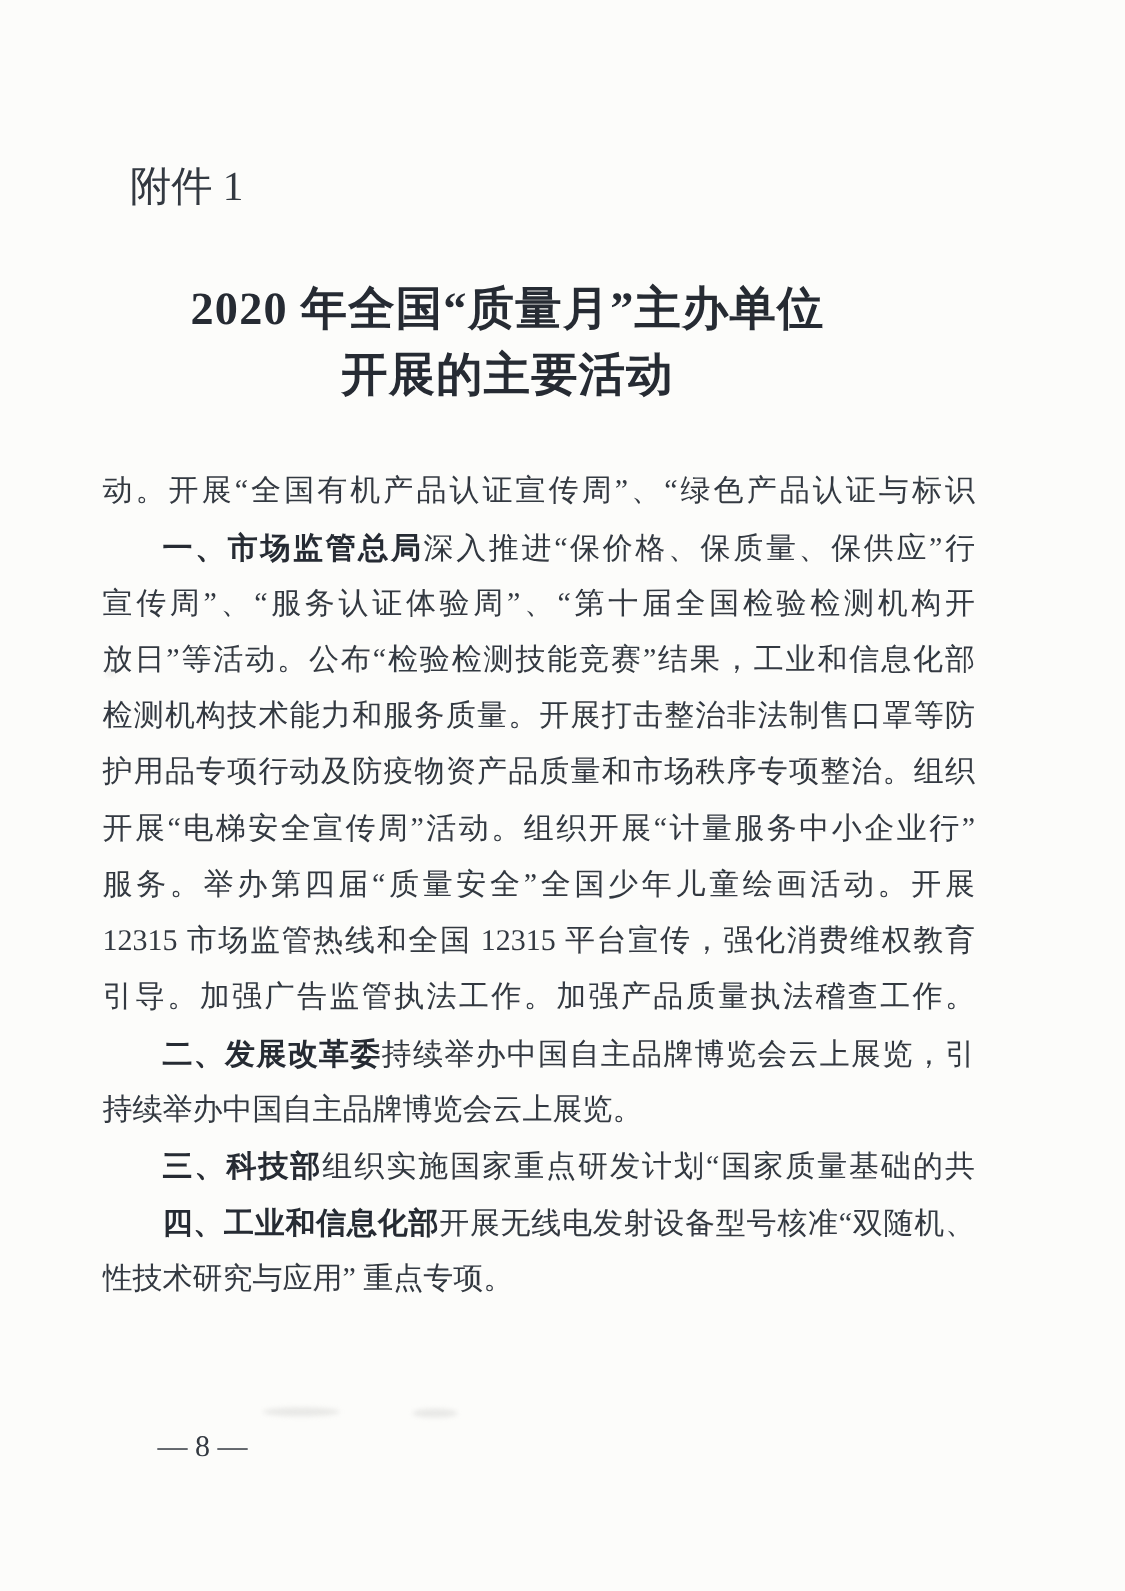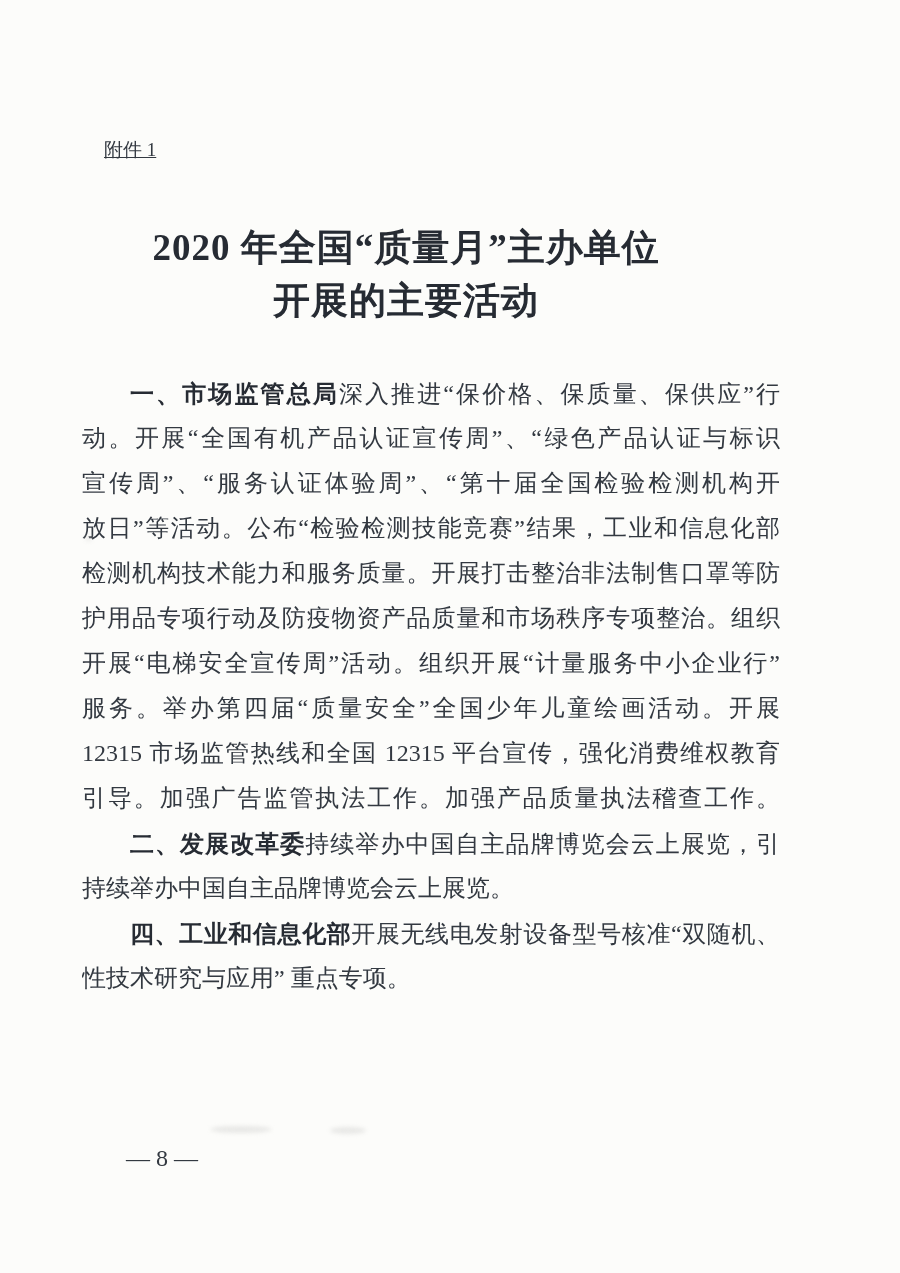--- a/index.html
+++ b/index.html
@@ -11,25 +11,24 @@
   .page {
     position: relative;
     width: 900px; height: 1273px;
     background: var(--paper, #fcfcfa);
     overflow: hidden;
     color: var(--ink, #333941);
   }
   .attachment {
     position: absolute;
     left: 104px; top: 134px;
-    font-size: 19px;
+    font-size: 33px;
     line-height: 32px;
     color: var(--ink, #333941);
     white-space: nowrap;
-    text-decoration: underline;
   }
   .title {
     position: absolute;
     left: 0; top: 221px;
     width: 812px;
     text-align: center;
     font-weight: 700;
     font-size: 37px;
     line-height: 53px;
     letter-spacing: 1px;
@@ -82,32 +81,33 @@
 <div class="page">
 
   <div class="attachment">附件 1</div>
 
   <div class="title">
     <div>2020 年全国“质量月”主办单位</div>
     <div>开展的主要活动</div>
   </div>
 
   <div class="docbody">
+      <div class="line jl">动。开展“全国有机产品认证宣传周”、“绿色产品认证与标识</div>
       <div class="line first jl"><b class="lead">一、市场监管总局</b>深入推进“保价格、保质量、保供应”行</div>
-      <div class="line jl">动。开展“全国有机产品认证宣传周”、“绿色产品认证与标识</div>
       <div class="line jl">宣传周”、“服务认证体验周”、“第十届全国检验检测机构开</div>
       <div class="line jl">放日”等活动。公布“检验检测技能竞赛”结果，工业和信息化部</div>
       <div class="line jl">检测机构技术能力和服务质量。开展打击整治非法制售口罩等防</div>
       <div class="line jl">护用品专项行动及防疫物资产品质量和市场秩序专项整治。组织</div>
       <div class="line jl">开展“电梯安全宣传周”活动。组织开展“计量服务中小企业行”</div>
       <div class="line jl">服务。举办第四届“质量安全”全国少年儿童绘画活动。开展</div>
       <div class="line jl">12315 市场监管热线和全国 12315 平台宣传，强化消费维权教育</div>
       <div class="line jl">引导。加强广告监管执法工作。加强产品质量执法稽查工作。</div>
       <div class="line first jl"><b class="lead">二、发展改革委</b>持续举办中国自主品牌博览会云上展览，引</div>
       <div class="line">持续举办中国自主品牌博览会云上展览。</div>
+      <div class="line first jl"><b class="lead">三、科技部</b>组织实施国家重点研发计划“国家质量基础的共</div>
       <div class="line first jl"><b class="lead">四、工业和信息化部</b>开展无线电发射设备型号核准“双随机、</div>
       <div class="line">性技术研究与应用” 重点专项。</div>
     </div>
 
   <div class="artifact a1"></div>
   <div class="artifact a2"></div>
   <div class="artifact a3"></div>
 
   <div class="footer">— 8 —</div>
 

